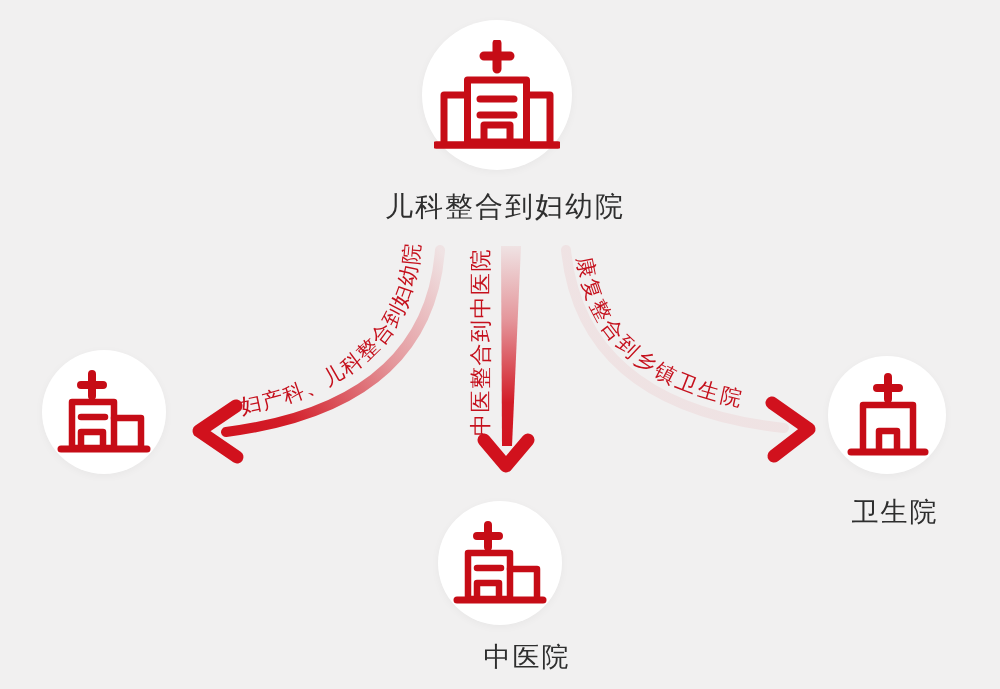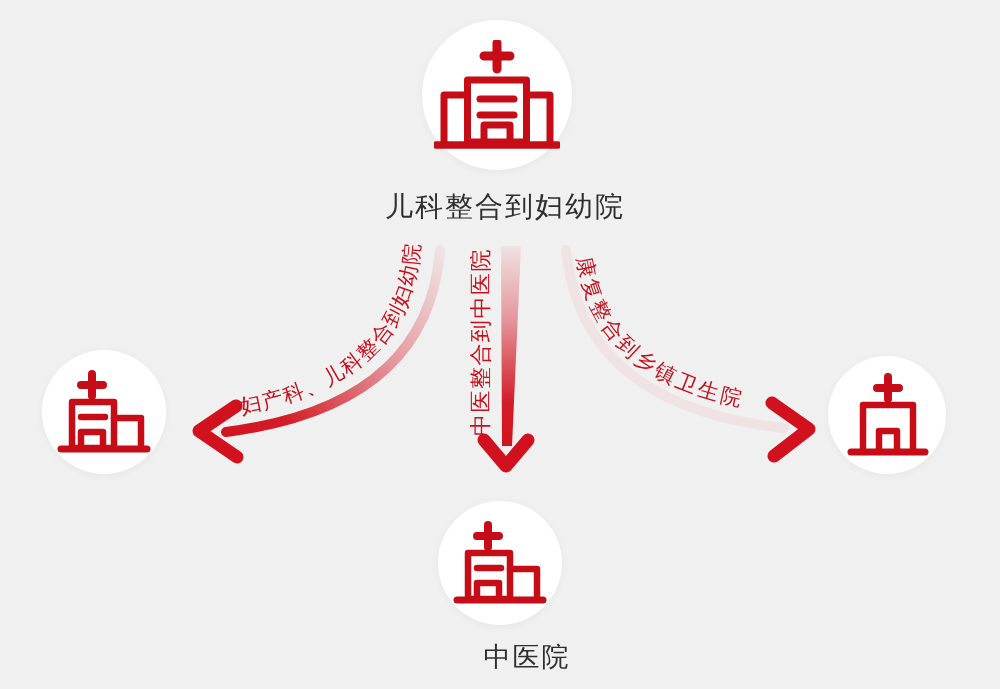--- a/index.html
+++ b/index.html
@@ -128,14 +128,15 @@
   <div class="node-label" style="left:427px; top:642px; width:200px;">中医院</div>
 
   <div class="node-circle" style="left:828px; top:356px; width:118px; height:118px;">
     <svg class="icon" width="92" height="84" viewBox="0 0 92 84">
       <path class="stroke" stroke-width="8" d="M47 4 V26 M36 15 H58"></path>
       <path class="stroke" stroke-width="6.5" d="M22 78 V32 H72 V78"></path>
       <path class="stroke" stroke-width="6.5" d="M38 78 V58 H56 V78"></path>
       <path class="stroke" stroke-width="7" d="M10 79 H84"></path>
     </svg>
   </div>
+  <div class="node-label" style="left:795px; top:497px; width:200px;">卫生院</div>
 
 </div>
 
 </body></html>

